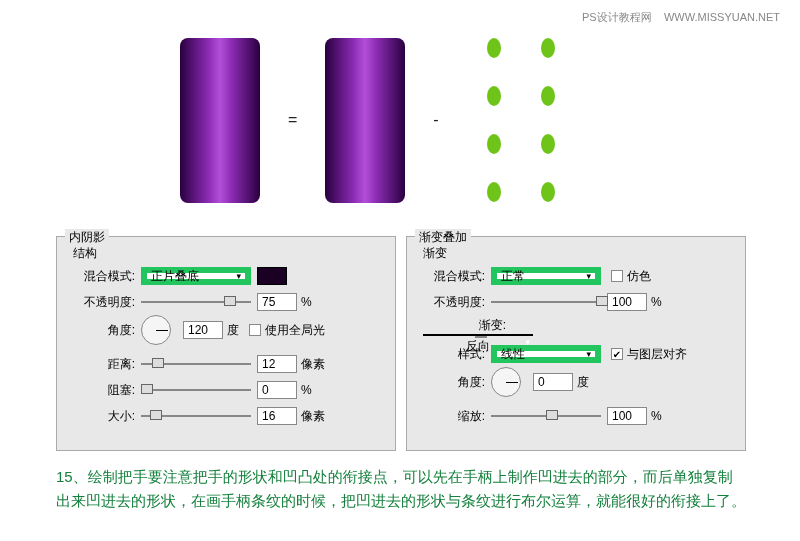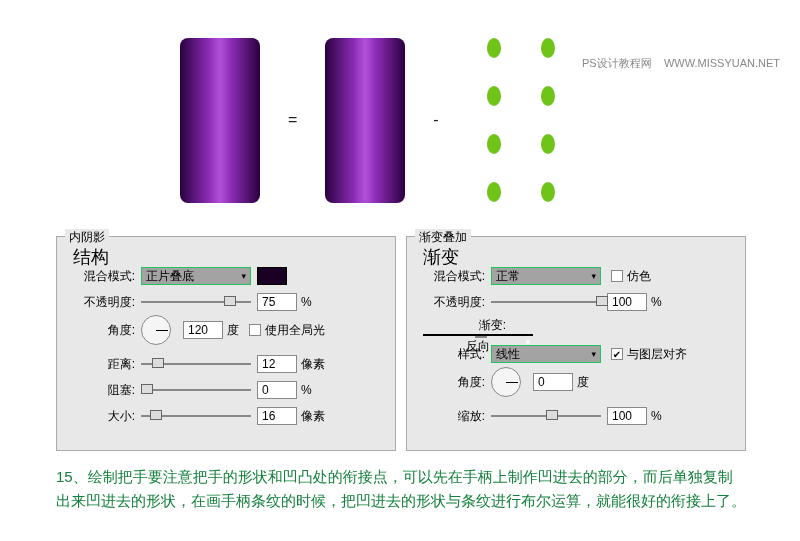--- a/index.html
+++ b/index.html
@@ -11,21 +11,20 @@
       font-size: 12px;
       position: relative;
       overflow: hidden;
     }
     .watermark {
       position: absolute;
       top: 10px;
       right: 20px;
       color: #888;
       font-size: 11px;
-      margin-top: 46px;
     }
     .illustration {
       position: absolute;
       top: 30px;
       left: 180px;
       width: 520px;
       height: 180px;
       display: flex;
       align-items: center;
     }
@@ -93,36 +92,36 @@
       top: -8px;
       left: 8px;
       background: #e8e8e8;
       padding: 0 4px;
       font-size: 12px;
     }
     .sub-title {
       position: absolute;
       top: 8px;
       left: 16px;
-      font-size: 18px;
+      font-size: 12px;
     }
     .row {
       position: absolute;
       display: flex;
       align-items: center;
       height: 22px;
     }
     .label {
       width: 62px;
       text-align: right;
       margin-right: 6px;
     }
     .select {
-      background: #a3a3a3;
-      border: 1px solid #22c55e;
+      background: #ffffff;
+      border: 6px solid #22c55e;
       height: 18px;
       padding: 0 4px;
       display: flex;
       align-items: center;
       justify-content: space-between;
       width: 110px;
     }
     .select .arrow { font-size: 9px; }
     .color-swatch {
       width: 30px;

